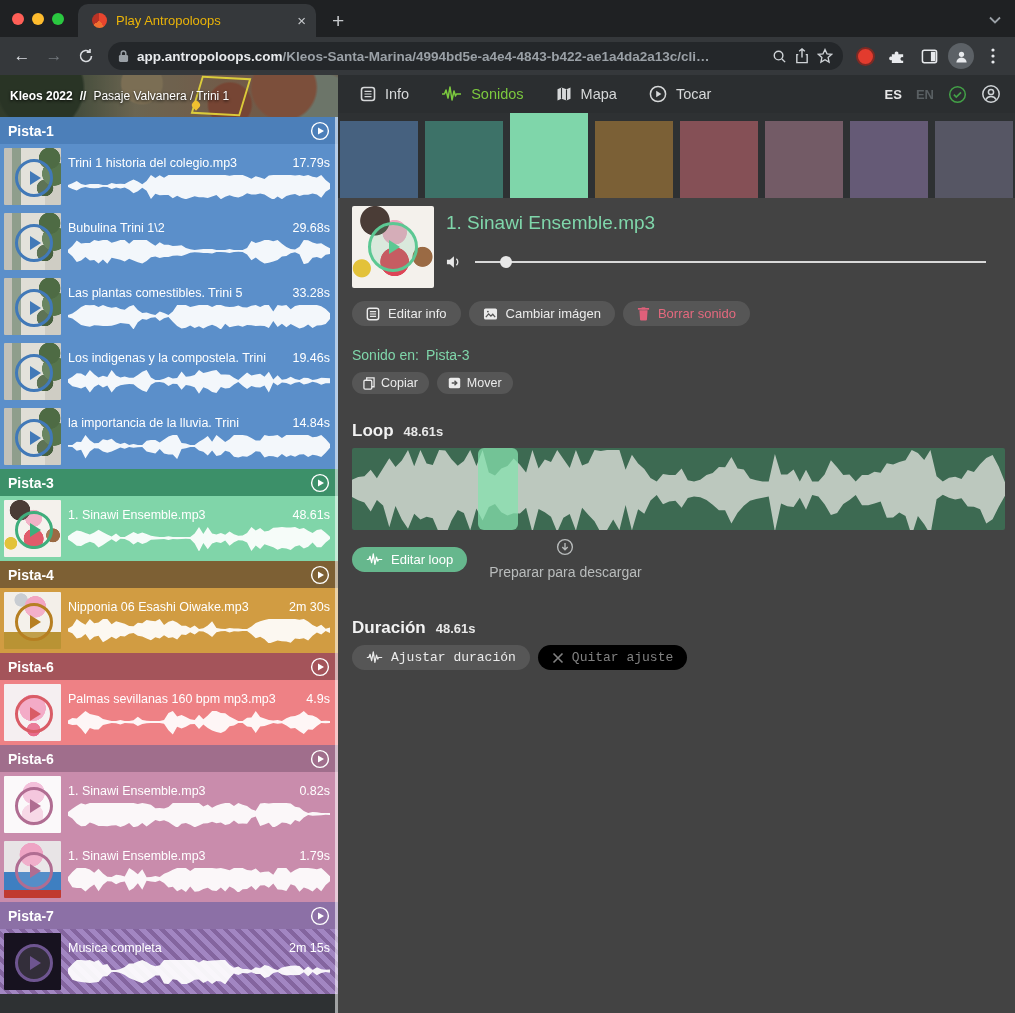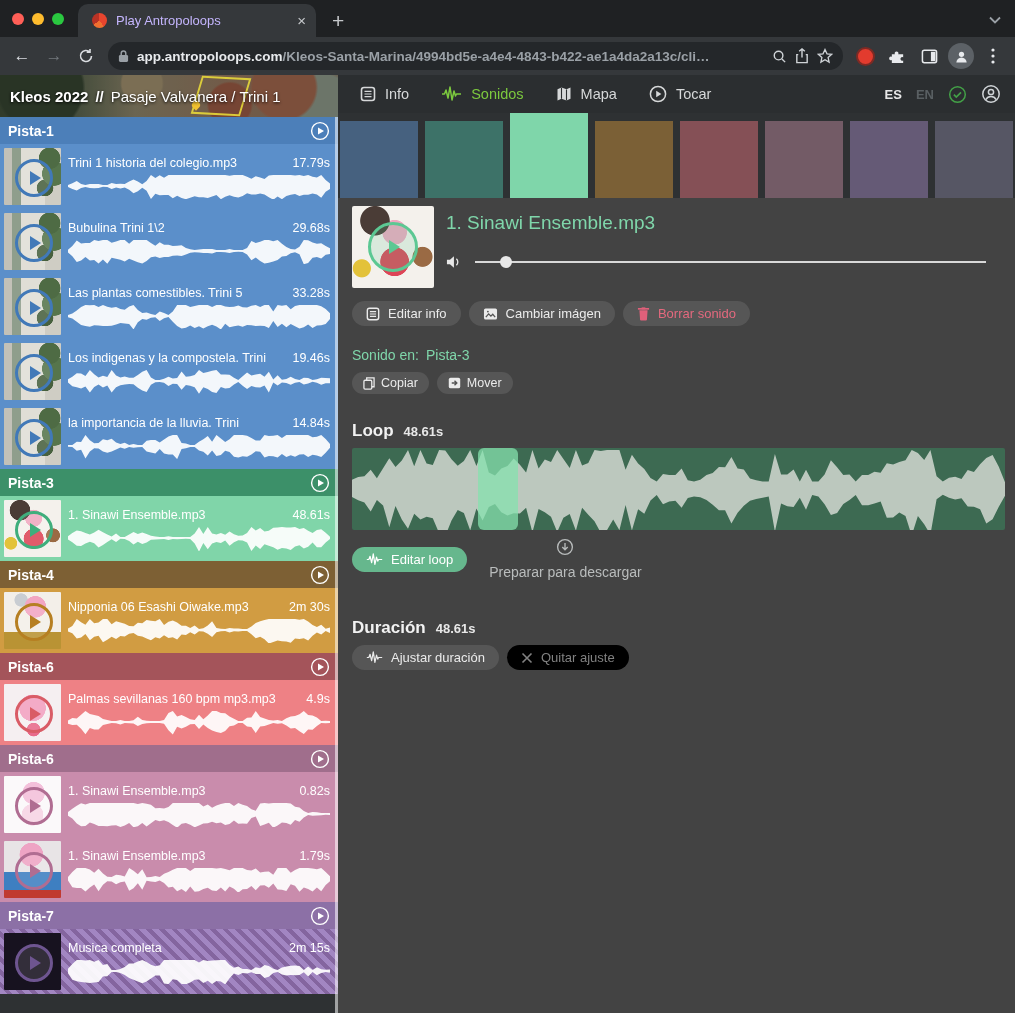--- a/index.html
+++ b/index.html
@@ -7,21 +7,21 @@
        font-family:"Liberation Sans","DejaVu Sans",sans-serif;color:#e9e9e9;}
   .screen{width:1015px;height:1013px;display:flex;flex-direction:column;}
 
   
   .tabbar{height:37px;background:#1f2123;display:flex;align-items:flex-end;flex:none;position:relative;}
   .traffic{display:flex;gap:8px;align-items:center;height:37px;padding:0 14px 0 12px;}
   .tl{width:12px;height:12px;border-radius:50%;}
   .tl.red{background:#ff5f57}.tl.yellow{background:#febc2e}.tl.green{background:#2ac840}
   .tab{width:238px;height:33px;background:#35383b;border-radius:10px 10px 0 0;display:flex;align-items:center;gap:9px;padding:0 10px 0 14px;box-sizing:border-box;}
   .favicon{width:15px;height:15px;border-radius:50%;background:conic-gradient(#e8452e 0 40%,#f07030 40% 65%,#b93225 65% 100%);flex:none;}
-  .tab-title{font-size:13px;color:#c4b5fd;flex:1;white-space:nowrap;overflow:hidden;}
+  .tab-title{font-size:13px;color:#eab308;flex:1;white-space:nowrap;overflow:hidden;}
   .tab-close{color:#c6c9cc;font-size:15px;line-height:1;cursor:default;}
   .newtab{color:#c6c9cc;font-size:21px;line-height:1;padding:0 0 6px 16px;}
   .tab-chevron{position:absolute;right:14px;bottom:9px;color:#9aa0a6;}
 
   .urlbar{height:38px;background:#35383b;display:flex;align-items:center;gap:4px;padding:0 8px;flex:none;}
   .navbtn{width:28px;height:28px;display:flex;align-items:center;justify-content:center;font-size:17px;color:#dadce0;border-radius:50%;flex:none;}
   .navbtn.dim{color:#73787d;}
   .omnibox{flex:1;height:28px;background:#24272a;border-radius:14px;display:flex;align-items:center;padding:0 10px;gap:8px;min-width:0;margin:0 4px;}
   .omni-text{flex:1;font-size:13.5px;white-space:nowrap;overflow:hidden;min-width:0;}
   .omni-host{color:#e8eaed;font-weight:700;}
@@ -41,21 +41,21 @@
       radial-gradient(circle at 12% 30%,#31402c 0 14%,transparent 15%),
       radial-gradient(circle at 4% 80%,#3c4a33 0 18%,transparent 19%),
       radial-gradient(circle at 42% 20%,#a3906c 0 10%,transparent 11%),
       radial-gradient(circle at 68% 70%,#9c5840 0 9%,transparent 10%),
       radial-gradient(circle at 84% 30%,#a4664a 0 11%,transparent 12%),
       radial-gradient(circle at 95% 75%,#8e9a8a 0 10%,transparent 11%),
       linear-gradient(90deg,#55614a 0 22%,#8d8468 40%,#97755c 70%,#887a65 100%);}
   .breadcrumb:before{content:"";position:absolute;inset:0;background:rgba(20,22,20,.28);}
   .breadcrumb .poly{position:absolute;left:196px;top:2px;width:46px;height:34px;border:2px solid #e7d83a;transform:skewX(-14deg) rotate(3deg);opacity:.9;}
   .breadcrumb .pin{position:absolute;left:192px;top:26px;width:8px;height:8px;border-radius:50% 50% 50% 0;background:#f0c030;transform:rotate(-45deg);}
-  .crumb-text{position:relative;z-index:2;font-size:15px;color:#fff;text-shadow:0 1px 3px rgba(0,0,0,.9);white-space:nowrap;}
+  .crumb-text{position:relative;z-index:2;font-size:12px;color:#fff;text-shadow:0 1px 3px rgba(0,0,0,.9);white-space:nowrap;}
   .crumb-text b{font-weight:700;}
   .crumb-sep{margin:0 7px;font-weight:700;}
 
   .track-header{height:27px;flex:none;display:flex;align-items:center;justify-content:space-between;padding:0 8px;box-sizing:border-box;}
   .track-name{font-size:14px;font-weight:700;color:#fff;}
   .track-play{display:flex;align-items:center;color:#fff;}
   .track-note{height:27px;flex:none;display:flex;align-items:center;padding:0 9px;font-size:12.5px;color:#fff;box-sizing:border-box;}
 
   .clip{height:65px;flex:none;display:flex;gap:7px;padding:3px 4px;box-sizing:border-box;align-items:center;}
   .clip-thumb{width:57px;height:57px;flex:none;position:relative;border-radius:1px;background:#eee;overflow:hidden;}
@@ -135,21 +135,21 @@
   .copy-row{margin-top:9px;display:flex;gap:8px;}
 
   .section-h{margin-top:27px;display:flex;align-items:baseline;gap:10px;}
   .section-h .h-label{font-size:17px;font-weight:700;color:#f2f2f2;}
   .section-h .h-value{font-size:13px;font-weight:700;color:#e8e8e8;}
   .loopbox{margin-top:7px;width:653px;height:82px;background:#3d6a52;border-radius:2px;position:relative;overflow:hidden;}
   .loopbox svg{position:absolute;inset:0;width:100%;height:100%;}
   .loop-highlight{position:absolute;top:0;bottom:0;left:19.3%;width:6.1%;background:rgba(134,226,173,.75);border-radius:6px;}
   .loop-btn-row{display:flex;gap:16px;margin-top:7px;align-items:center;}
   .linklike{display:inline-flex;align-items:center;gap:8px;font-size:14px;color:#b9bcbc;background:none;border:none;font-family:inherit;flex-direction:column;}
-  .adjust-row{display:flex;gap:8px;margin-top:7px;align-items:center;}
+  .adjust-row{display:flex;gap:8px;margin-top:7px;align-items:center;font-family:Liberation Mono, monospace;}
   .ic{display:inline-flex;align-items:center;flex:none;}
 </style>
 </head>
 <body>
 
 <div class="screen">
 
   <div class="tabbar">
     <div class="traffic">
       <span class="tl red"></span>

